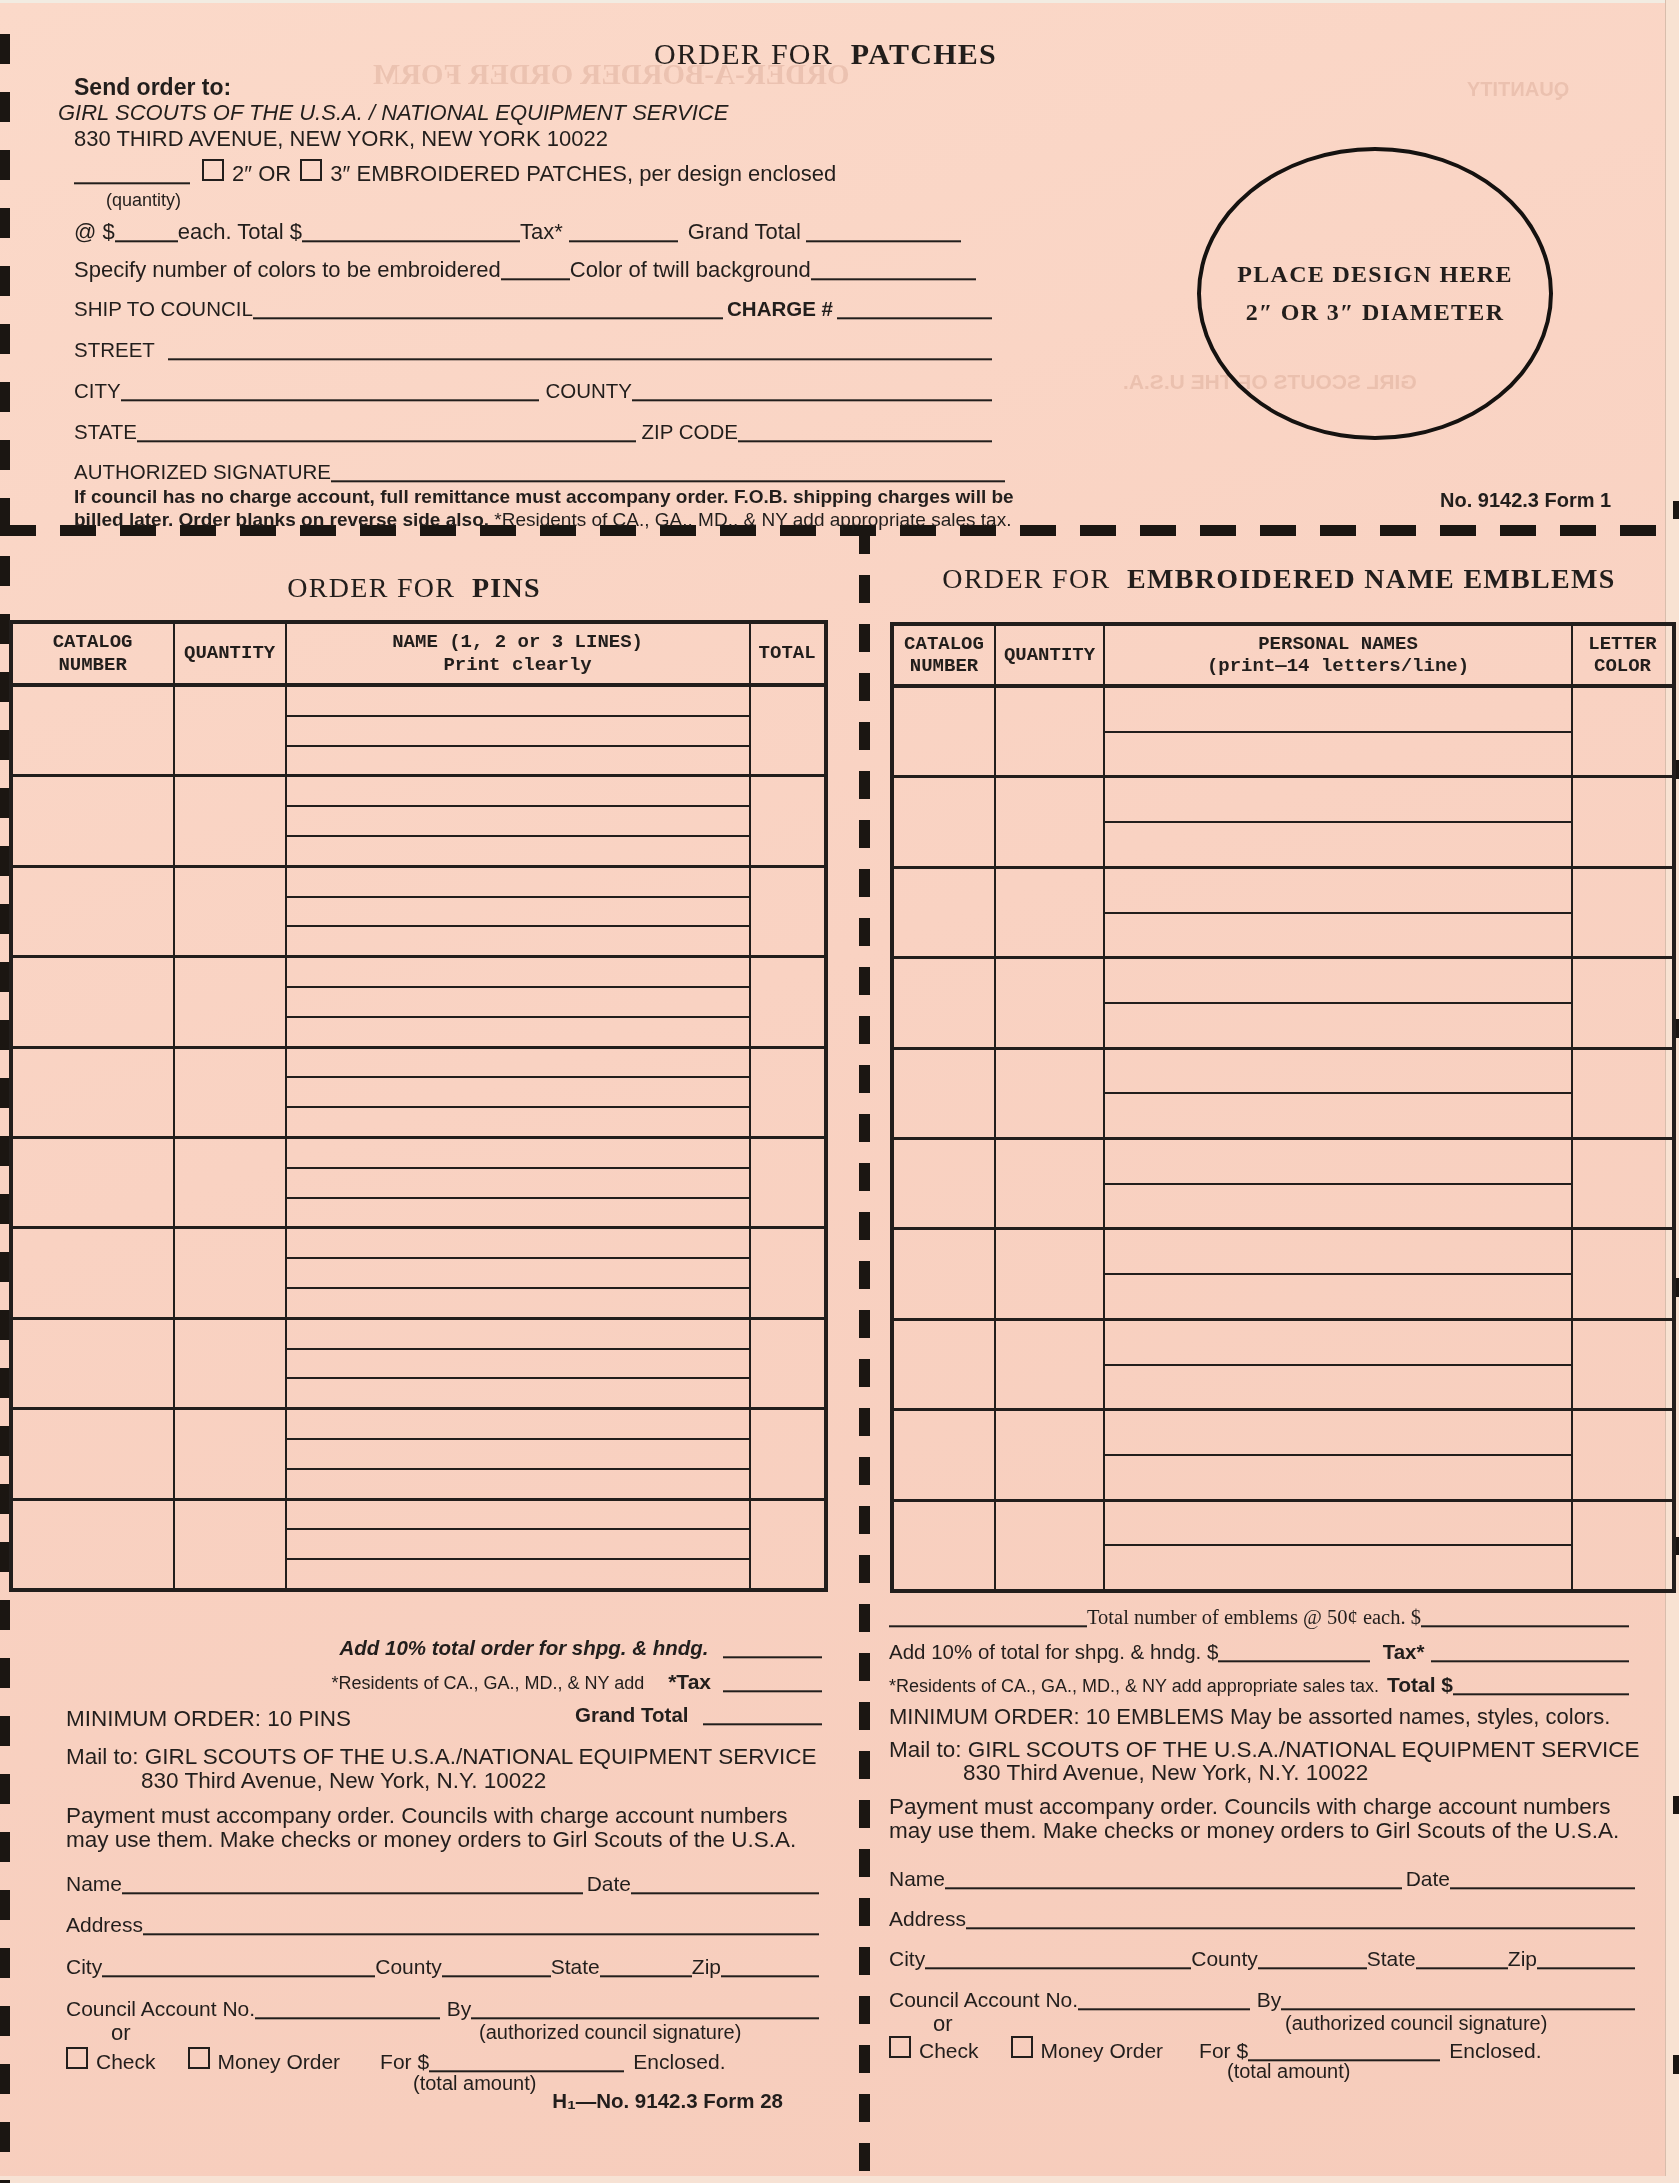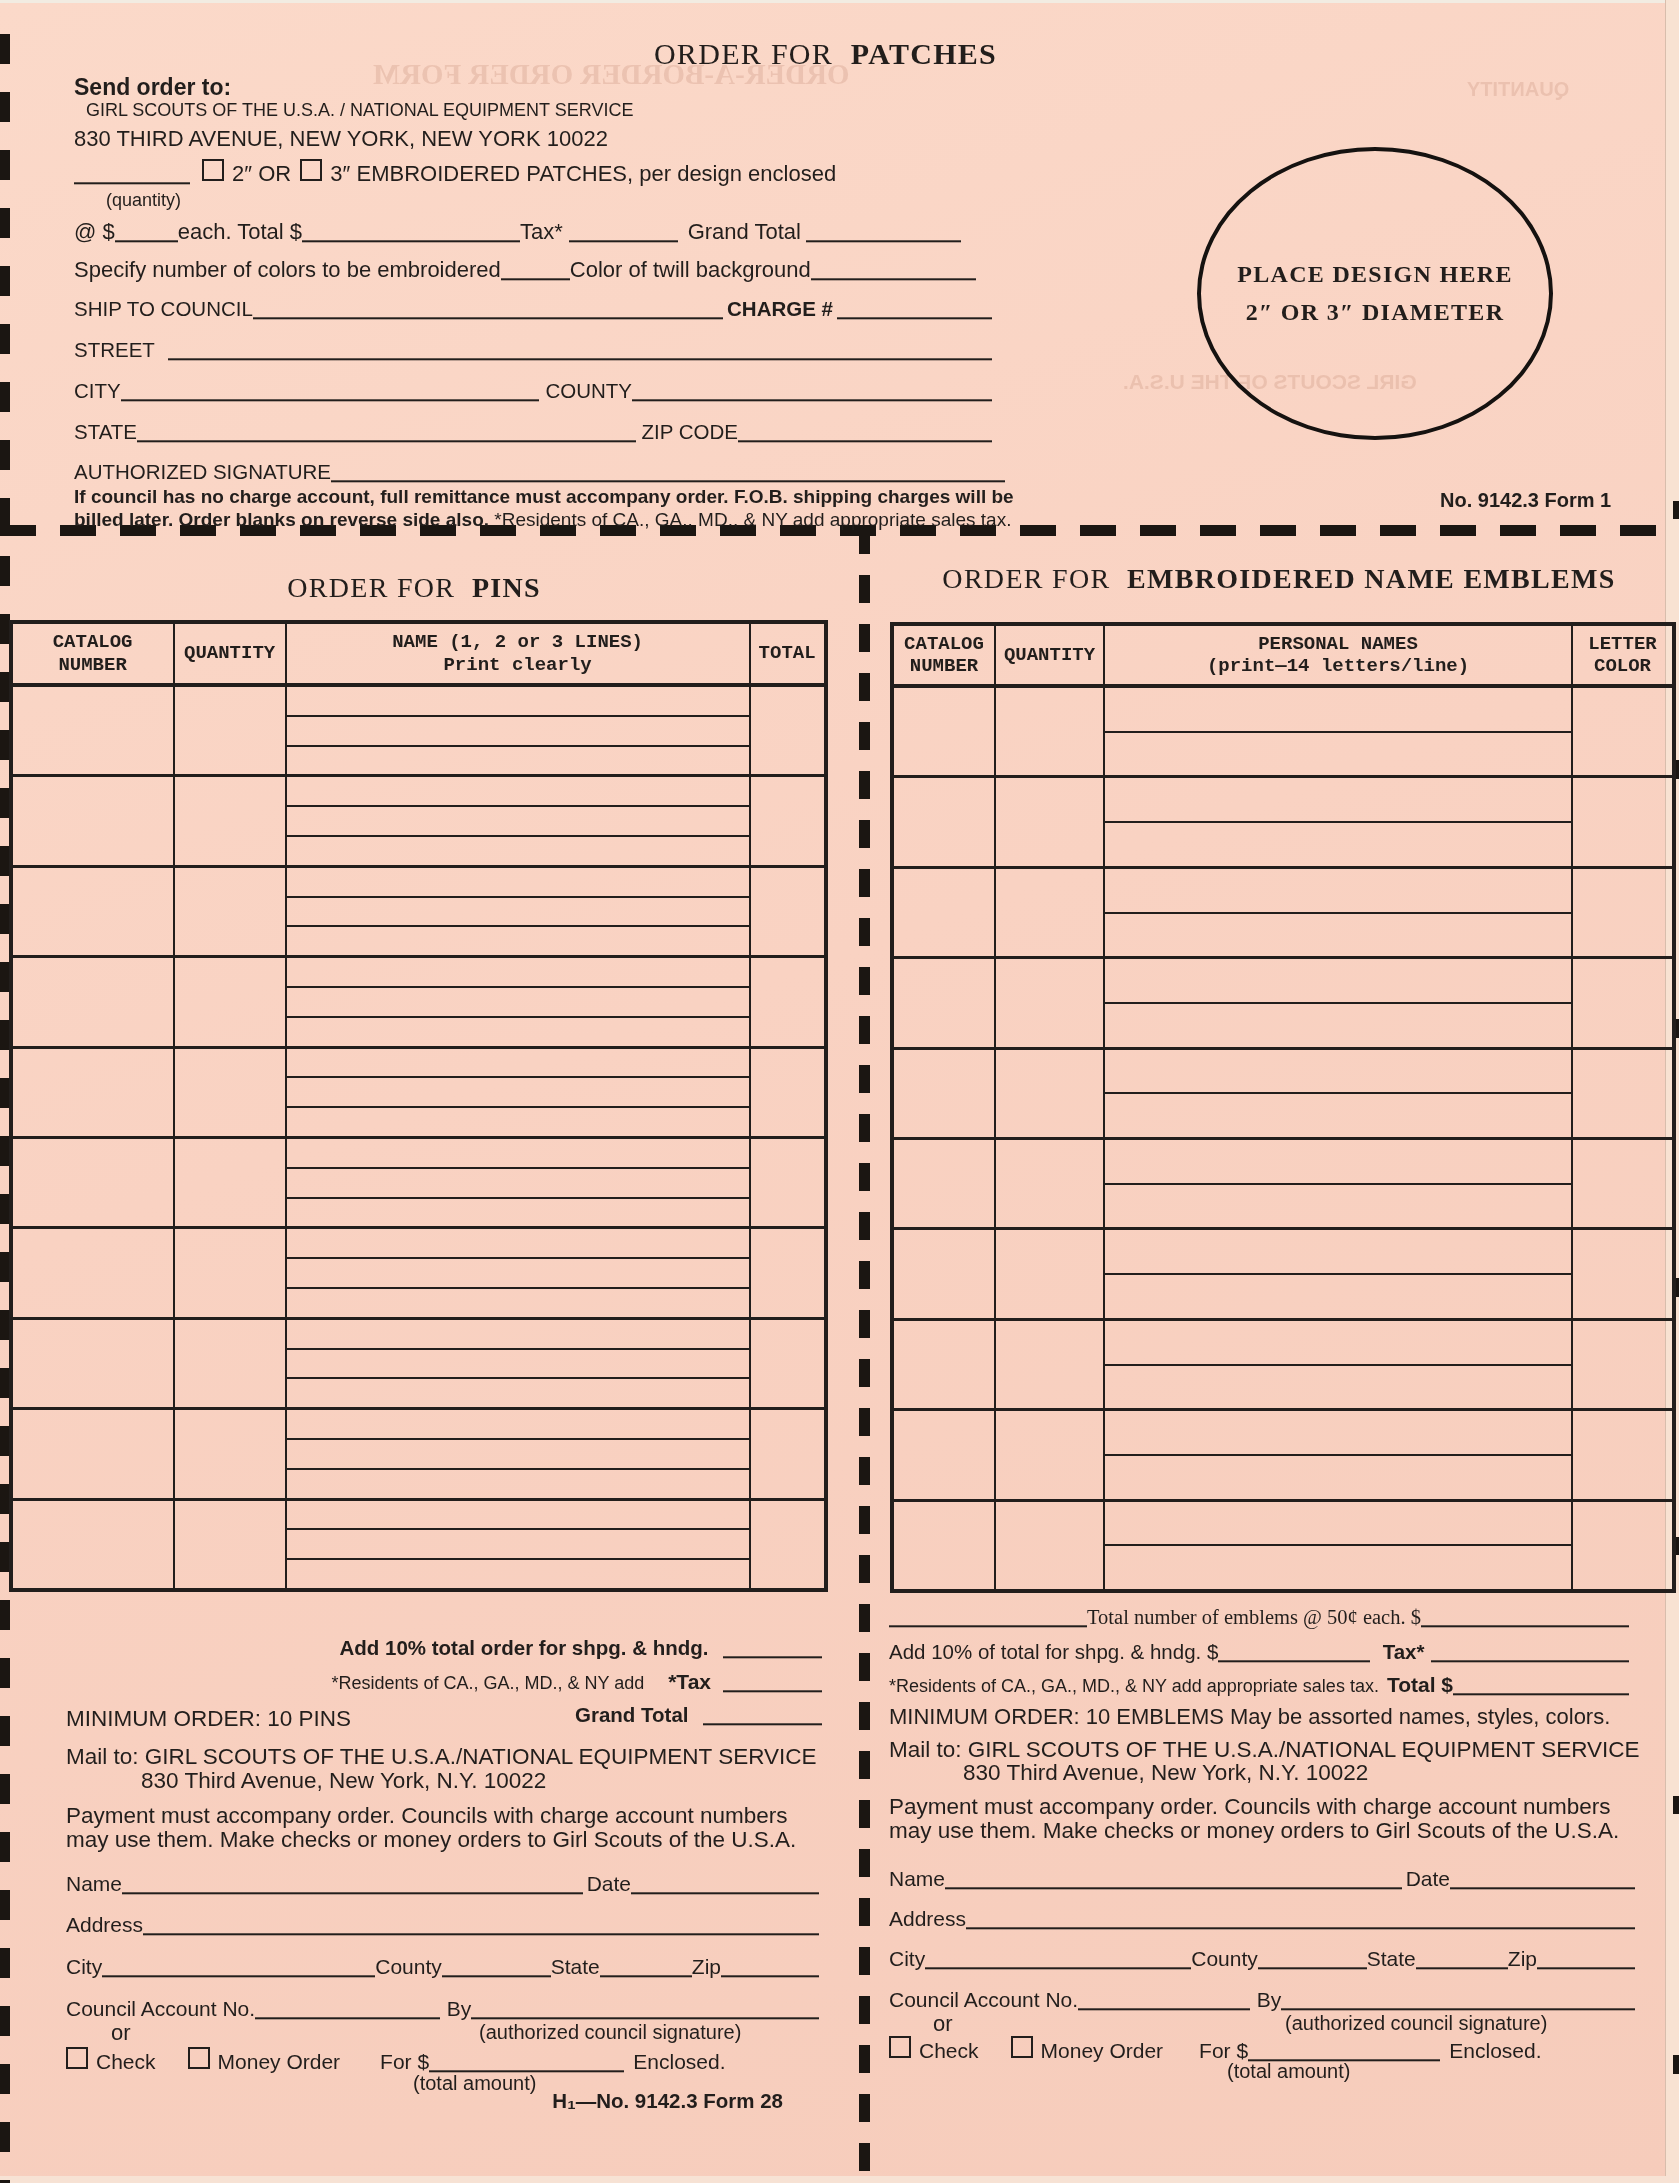--- a/index.html
+++ b/index.html
@@ -64,21 +64,21 @@
   <div class="abs ghost serif" style="left:297px;top:58px;width:628px;text-align:center;font-size:29px;">ORDER-A-BORDER ORDER FORM</div>
   <div class="abs ghost" style="left:1467px;top:78px;font-size:20px;">QUANTITY</div>
   <div class="abs ghost" style="left:1123px;top:370px;font-size:21px;">GIRL SCOUTS OF THE U.S.A.</div>
 
   <div class="abs title" style="left:396px;top:37px;width:859px;font-size:30px;">
     <span>ORDER FOR</span>&nbsp;
     <span class="b">PATCHES</span>
   </div>
 
   <div class="abs b" style="left:74px;top:74px;font-size:23px;">Send order to:</div>
-  <div class="abs" style="left:86px;top:100px;font-size:18px;">GIRL SCOUTS OF THE U.S.A. / NATIONAL EQUIPMENT SERVICE</div>
+  <div class="abs" style="left:58px;top:100px;font-size:22px;font-style:italic;">GIRL SCOUTS OF THE U.S.A. / NATIONAL EQUIPMENT SERVICE</div>
   <div class="abs" style="left:74px;top:126px;font-size:22px;">830 THIRD AVENUE, NEW YORK, NEW YORK 10022</div>
 
   <div class="abs row" style="left:74px;top:159px;font-size:22px;">
     <span class="bl" style="width:116px;"></span>
     <span class="sp" style="width:12px;"></span>
     <span class="cb"></span>
     <span class="sp" style="width:8px;"></span>
     <span>2″ OR</span>
     <span class="sp" style="width:9.2px;"></span>
     <span class="cb"></span>
@@ -266,21 +266,21 @@
           <div class="tc namecell" style="flex: 0 0 462px;">
             <div class="nameline nl-border"></div>
             <div class="nameline nl-border"></div>
             <div class="nameline"></div>
           </div>
           <div class="tc" style="flex: 1 1 0px;"></div>
         </div>
       </div>
   </div>
 
-  <div class="abs row" style="left:66px;top:1636px;width:756px;justify-content:flex-end;font-size:20.5px;">
+  <div class="abs row" style="left:66px;top:1636px;width:756px;justify-content:flex-end;font-size:20.5px;font-style:italic;">
     <span class="b">Add 10% total order for shpg. &amp; hndg.</span>
     <span class="bl" style="width:99px;margin-left:14.5px;"></span>
   </div>
   <div class="abs row" style="left:66px;top:1670px;width:756px;justify-content:flex-end;font-size:18px;">
     <span>*Residents of CA., GA., MD., &amp; NY add</span>
     <span class="b" style="font-size:21px;margin-left:24px;">*Tax</span>
     <span class="bl" style="width:99px;margin-left:12px;"></span>
   </div>
   <div class="abs" style="left:66px;top:1706px;font-size:22.5px;">MINIMUM ORDER: 10 PINS</div>
   <div class="abs row" style="left:66px;top:1703px;width:756px;justify-content:flex-end;font-size:20.5px;">

